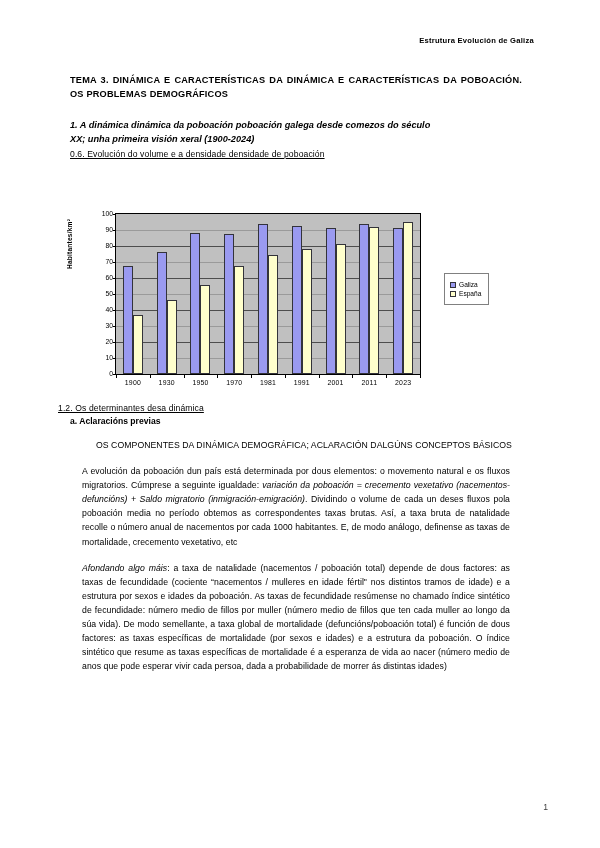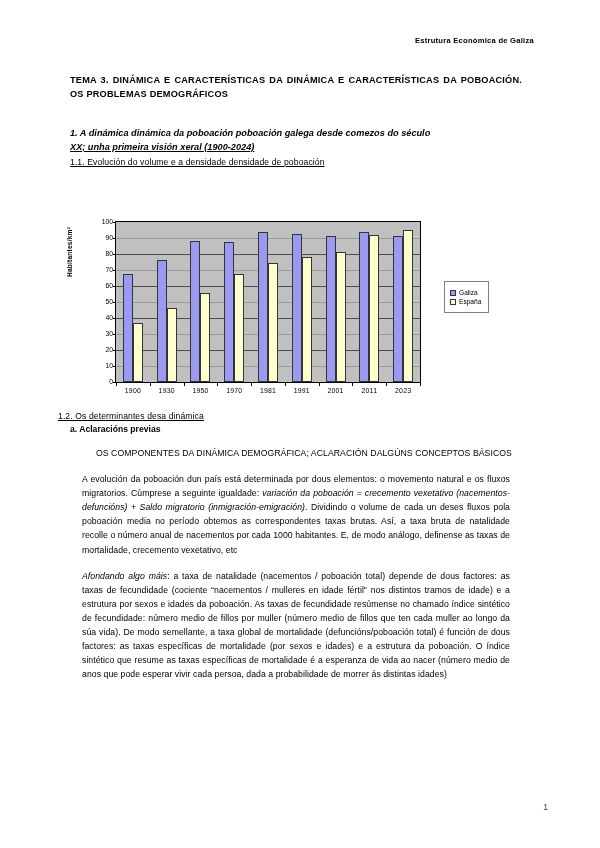--- a/index.html
+++ b/index.html
@@ -34,25 +34,25 @@
     letter-spacing:.2px;
     margin:28px 0 0 12px;
     text-align:justify;
     width:452px;
   }
   .sec-1{
     font-size:9.2px;
     font-weight:bold;
     font-style:italic;
     line-height:1.55;
-    margin:24px 0 0 12px;
+    margin:16px 0 0 12px;
     width:452px;
     text-align:justify;
   }
-  .sec-1 .l2{text-align:left;text-decoration:underline;}
+  .sec-1 .l2{text-align:left;}
   .sub-head{
     font-size:8.6px;
     text-decoration:underline;
     margin:3px 0 0 12px;
     letter-spacing:.1px;
   }
   .sec-12{
     font-size:8.6px;
     text-decoration:underline;
     margin:0 0 0 0;
@@ -184,30 +184,30 @@
     right:52px;bottom:36px;
     font-size:8.6px;
     color:#404040;
   }
 </style>
 </head>
 <body>
 
 <div class="page">
 
-  <div class="running-head">Estrutura Económica de Galiza</div>
+  <div class="running-head">Estrutura Evolución de Galiza</div>
 
   <div class="doc-title">TEMA 3. DINÁMICA E  CARACTERÍSTICAS DA DINÁMICA E CARACTERÍSTICAS DA POBOACIÓN. OS PROBLEMAS DEMOGRÁFICOS</div>
 
   <div class="sec-1">
     <div>1. A  dinámica  dinámica  da  poboación  poboación  galega  desde  comezos  do  século</div>
     <div class="l2">XX; unha primeira visión xeral (1900-2024)</div>
   </div>
 
-  <div class="sub-head">1.1. Evolución do volume e a densidade densidade de poboación</div>
+  <div class="sub-head">0.6. Evolución do volume e a densidade densidade de poboación</div>
 
   <div class="chart-wrap">
 
 
     <div class="axis-label-y">Habitantes/km²</div>
 
     <div class="ytick-hold">
         <div class="ytick" style="top: 160px;">0</div>
         <div class="ytick" style="top: 144px;">10</div>
         <div class="ytick" style="top: 128px;">20</div>

